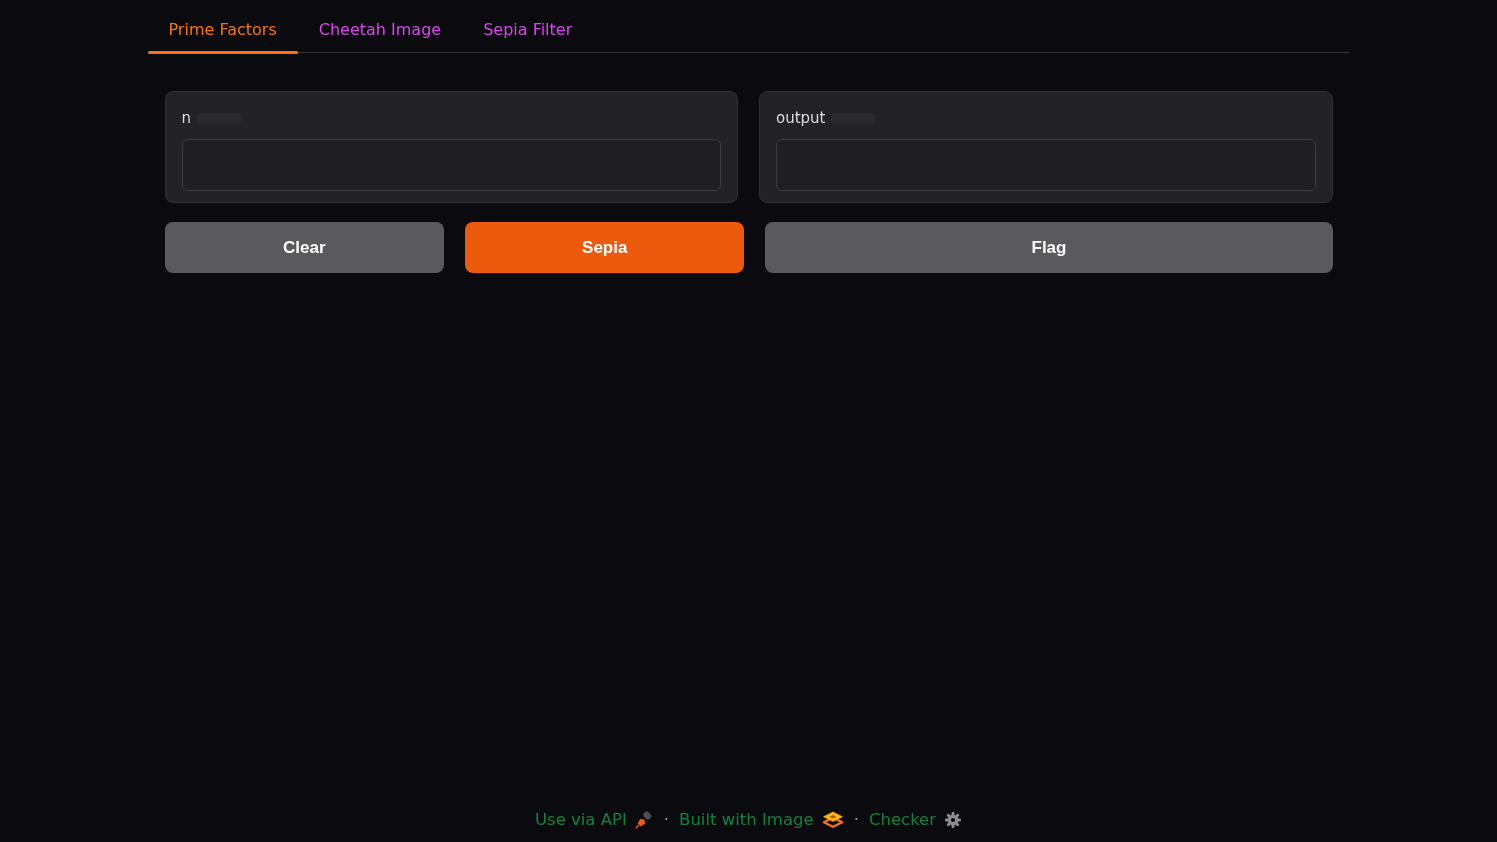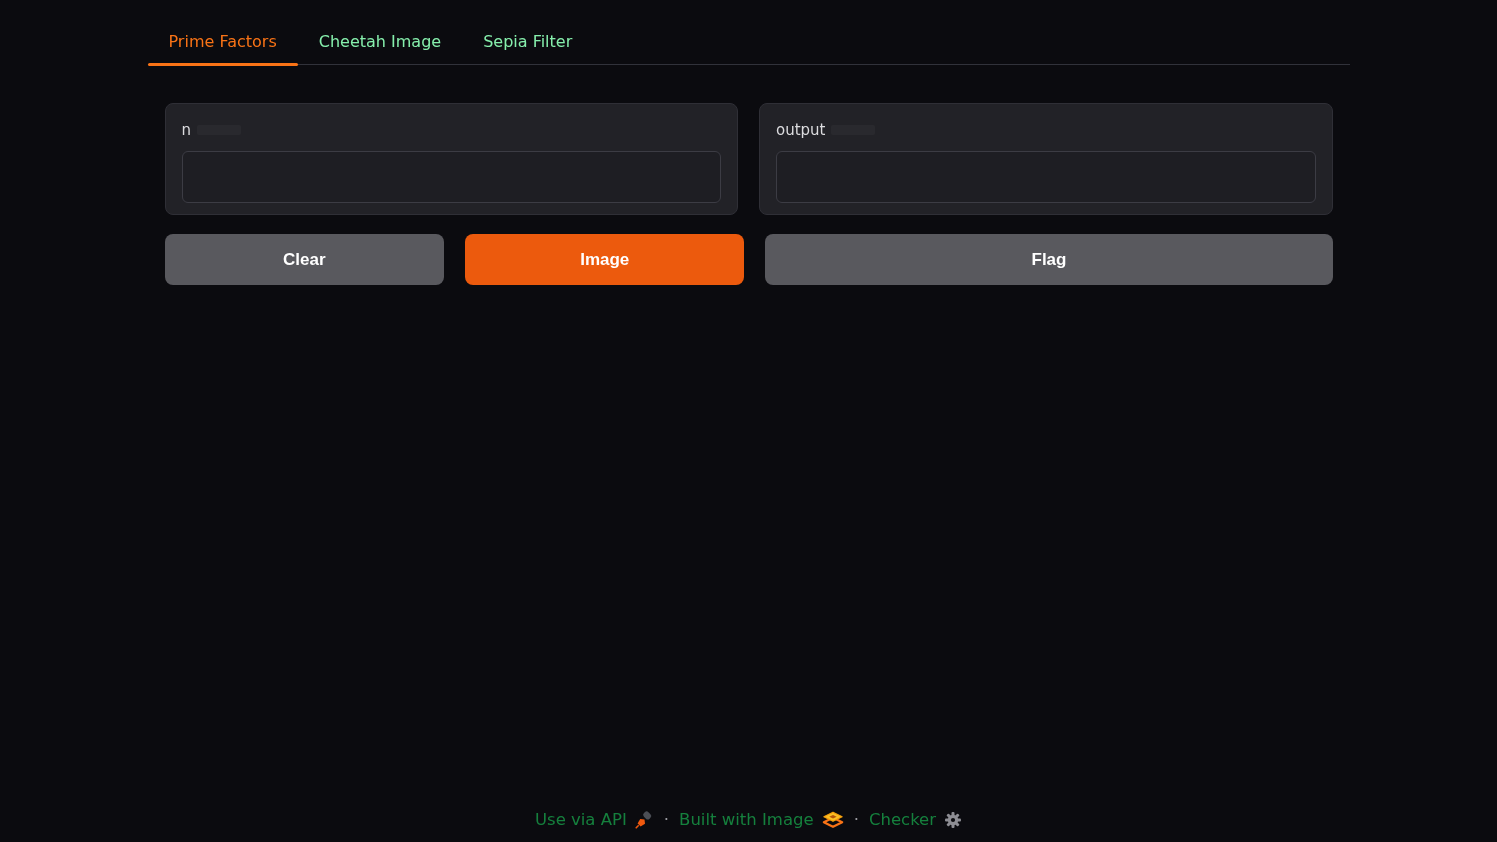--- a/index.html
+++ b/index.html
@@ -7,35 +7,35 @@
   body {
     width: 1497px;
     height: 842px;
     background: #0b0b0f;
     display: flex;
     flex-direction: column;
     font-family: "DejaVu Sans", "Liberation Sans", sans-serif;
     overflow: hidden;
   }
   .main-area { flex: 1 0 auto; padding-top: 9px; }
-  .container { width: 1202px; margin: 12px auto; }
+  .container { width: 1202px; margin: 0 auto; }
 
   
   .tabbar {
     display: flex;
     border-bottom: 1px solid #31323a;
   }
   .tab {
     position: relative;
     background: none;
     border: none;
     padding: 11px 21px 13px;
     font-size: 16px;
     font-family: inherit;
-    color: #86efac;
+    color: #d946ef;
     cursor: pointer;
     line-height: 1.2;
   }
   .tab.active { color: #f97316; }
   .tab.active::after {
     content: "";
     position: absolute;
     left: 0; right: 0; bottom: -2px;
     height: 3px;
     background: #f97316;
@@ -148,21 +148,21 @@
         <textarea class="textbox" placeholder="" style=""></textarea>
       </div>
       <div class="panel">
         <span class="block-label">output</span><span class="label-ghost"></span>
         <textarea class="textbox" placeholder="" style=""></textarea>
       </div>
     </div>
 
     <div class="btn-row">
       <button class="btn secondary">Clear</button>
-      <button class="btn primary">Image</button>
+      <button class="btn primary">Sepia</button>
       <button class="btn secondary flag">Flag</button>
     </div>
 
   </div>
 </div>
 
 <footer>
   <a class="footer-link">
     <span>Use via API</span>
     <span class="icon">

